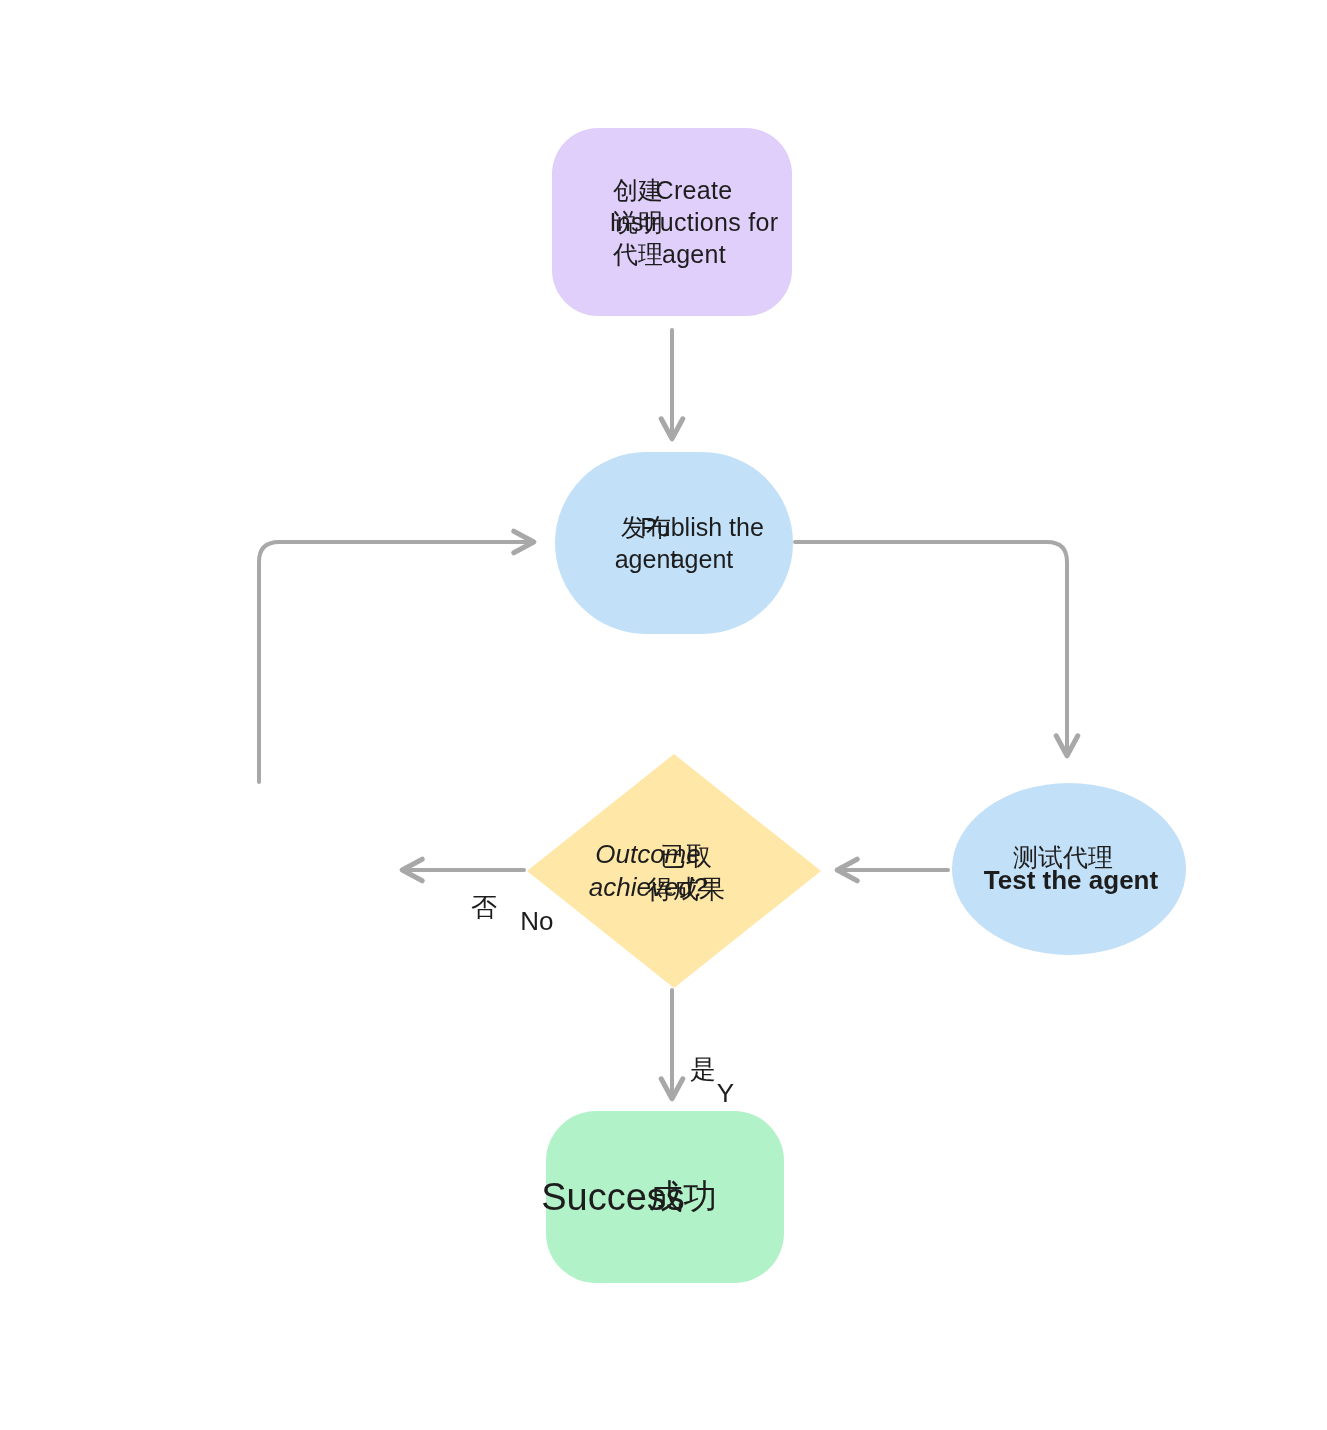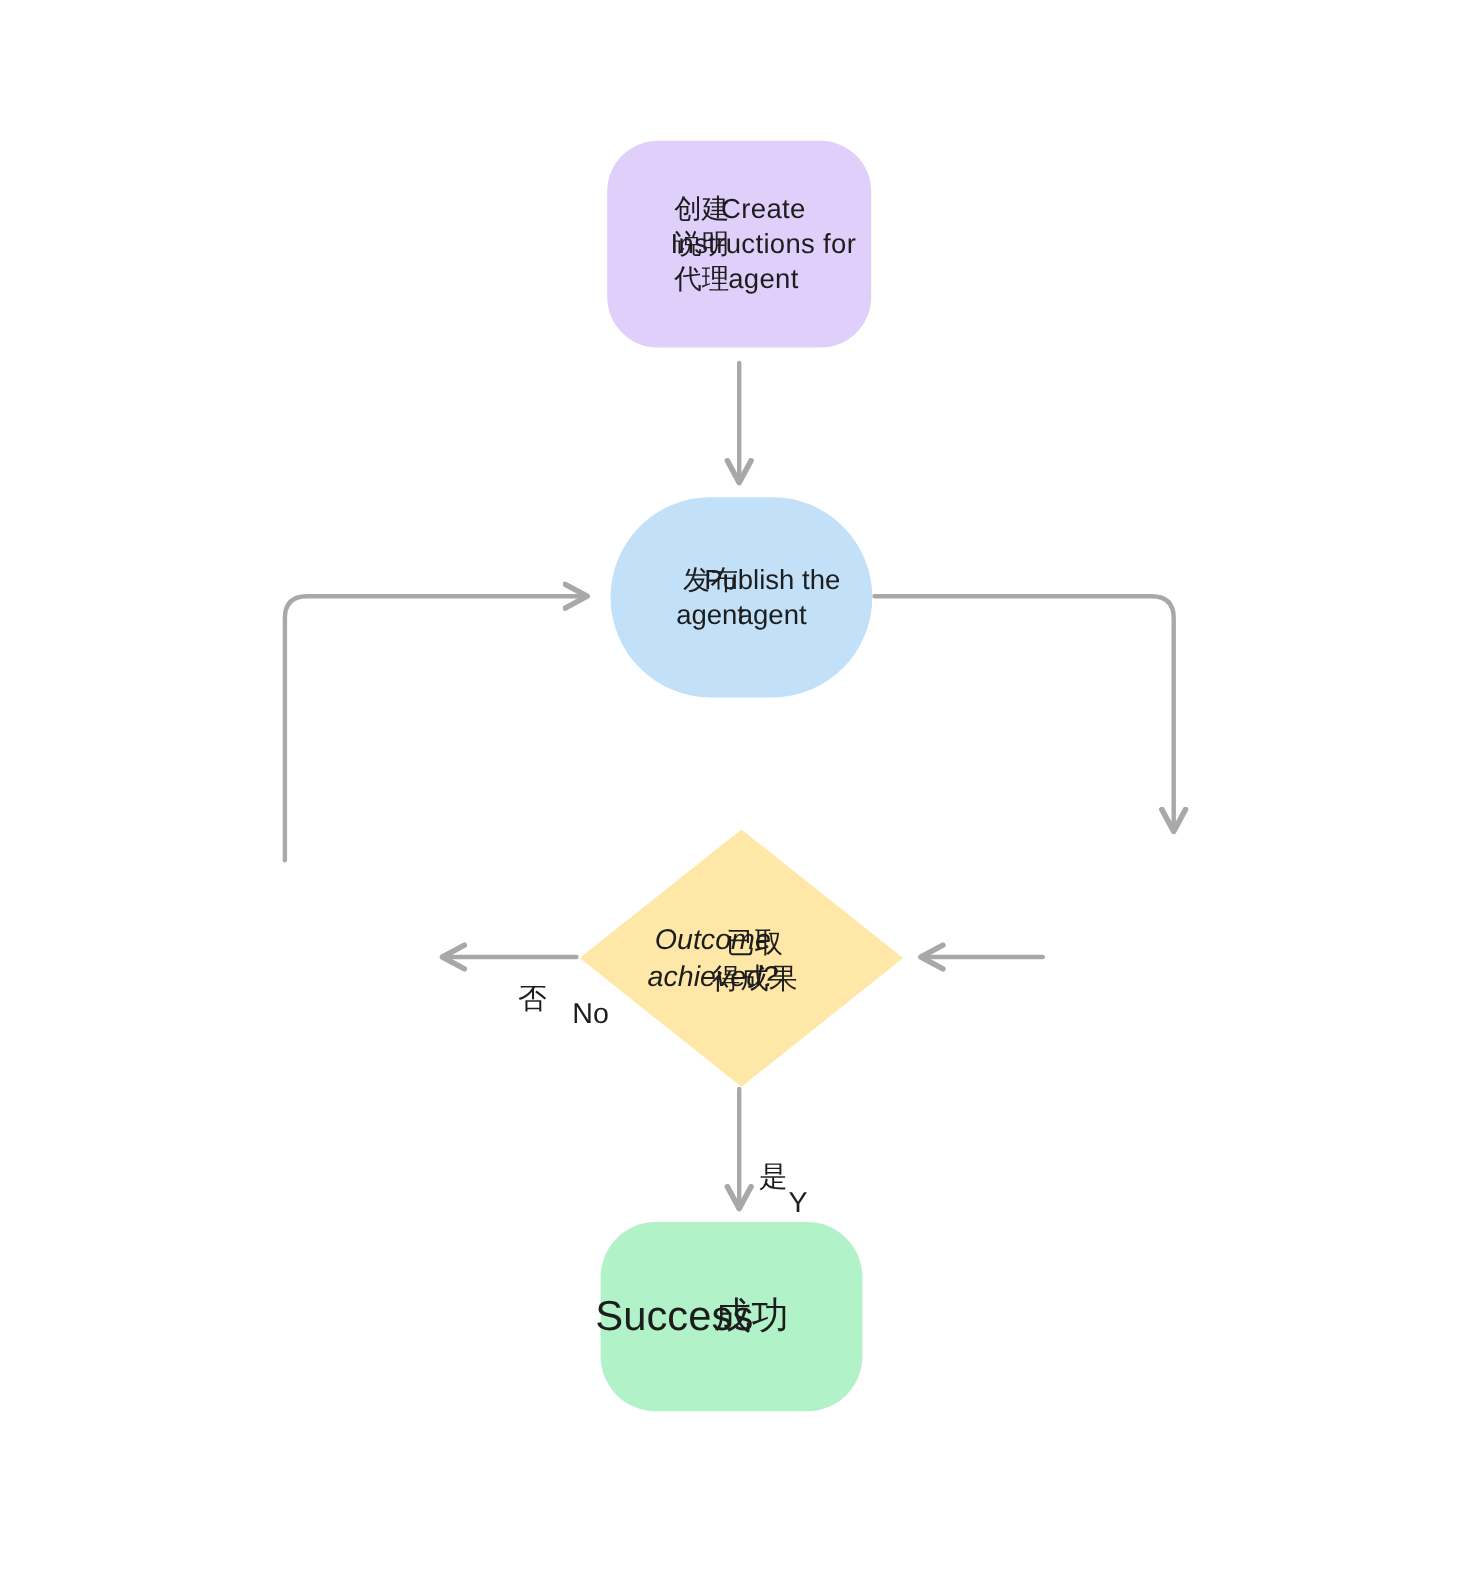--- a/index.html
+++ b/index.html
@@ -216,20 +216,26 @@
   <div class="node node-publish">
     <div class="lbl">
       <div class="lyr en">Publish the
 agent</div>
       <div class="lyr zh">发布
 agent</div>
     </div>
   </div>
 
 
+  <div class="node node-test">
+    <div class="lbl">
+      <div class="lyr en">Test the agent</div>
+      <div class="lyr zh">测试代理</div>
+    </div>
+  </div>
 
   <div class="node node-decision">
     <div class="diamond-shape"></div>
     <div class="lbl">
       <div class="lyr en">Outcome
 achieved?</div>
       <div class="lyr zh">已取
 得成果</div>
     </div>
   </div>

